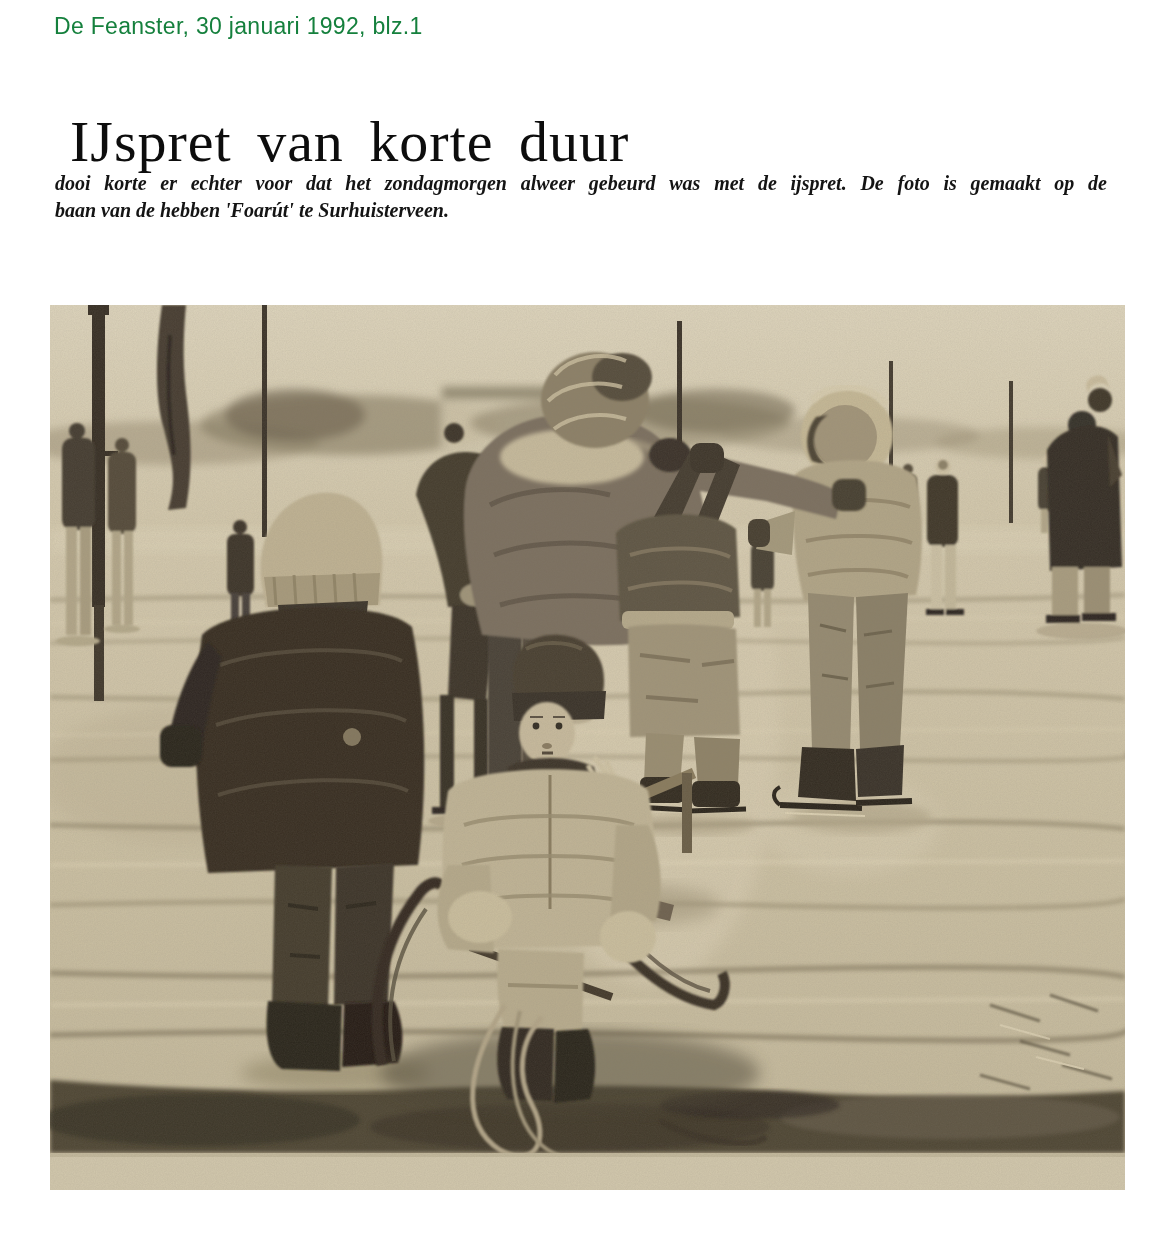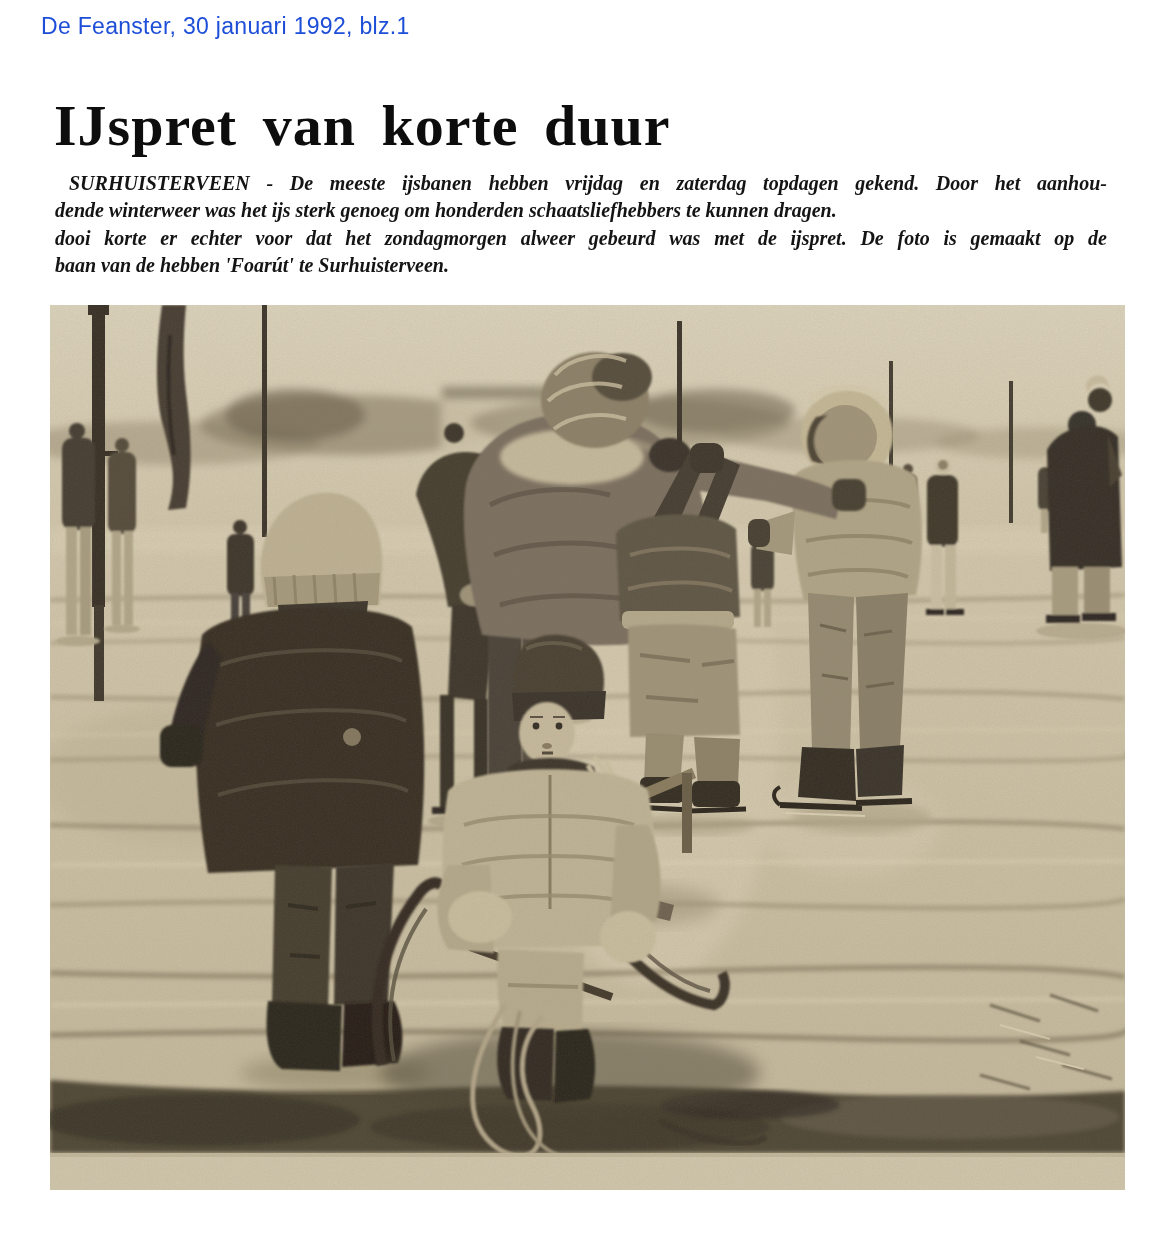--- a/index.html
+++ b/index.html
@@ -1,27 +1,27 @@
 <!DOCTYPE html>
 <html><head>
 <meta charset="utf-8">
 <style>
   html,body{margin:0;padding:0;}
   body{
     width:1168px;height:1236px;position:relative;overflow:hidden;
     background:#ffffff;font-family:"Liberation Serif",serif;
   }
   .pub-line{
-    position:absolute;left:41px;top:13px;
+    position:absolute;left:54px;top:13px;
     font-family:"Liberation Sans",sans-serif;
-    font-size:23px;color:#1d4ed8;letter-spacing:.3px;
+    font-size:23px;color:#15803d;letter-spacing:.3px;
   }
   .headline{
-    position:absolute;left:54px;top:97px;margin:0;
-    font-family:"Liberation Serif",serif;font-weight:700;
+    position:absolute;left:54px;top:97px;margin:16px;
+    font-family:"Liberation Serif",serif;font-weight:400;
     font-size:58px;line-height:1;color:#0d0d0d;
     letter-spacing:1px;word-spacing:10px;
   }
   .article{
     position:absolute;left:55px;top:170px;width:1052px;
     font-family:"Liberation Serif",serif;
     font-weight:700;font-style:italic;
     font-size:20px;line-height:27.4px;color:#141414;
   }
   .article .line{text-align:justify;text-align-last:justify;}
@@ -34,24 +34,20 @@
   .news-photo svg{display:block;}
 </style>
 </head>
 <body>
 
 <div class="pub-line">De Feanster, 30 januari 1992, blz.1</div>
 
 <h1 class="headline">IJspret van korte duur</h1>
 
 <div class="article">
-    <div>
-      <div class="line indent">SURHUISTERVEEN - De meeste ijsbanen hebben vrijdag en zaterdag topdagen gekend. Door het aanhou-</div>
-      <div class="line last">dende winterweer was het ijs sterk genoeg om honderden schaatsliefhebbers te kunnen dragen.</div>
-    </div>
     <div>
       <div class="line">dooi korte er echter voor dat het zondagmorgen alweer gebeurd was met de ijspret. De foto is gemaakt op de</div>
       <div class="line last">baan van de hebben 'Foarút' te Surhuisterveen.</div>
     </div>
   </div>
 
 <div class="news-photo" role="img" aria-label="Zwart-wit krantenfoto van drukke ijsbaan: een peuter in lichte skipak zit op een houten slee, links staat een kind met grote gebreide muts en donkere jas, in het midden buigt een vrouw voorover en houdt een klein kind op schaatsen vast, rechts schaatst een kind in lichte parka met spijkerbroek; op de achtergrond veel schaatsers, lichtmasten en een hangende vlag.">
 <svg width="1075" height="885" viewBox="0 0 1075 885" xmlns="http://www.w3.org/2000/svg">
   <defs>
     <linearGradient id="skyGrad" x1="0" y1="0" x2="0" y2="1">

